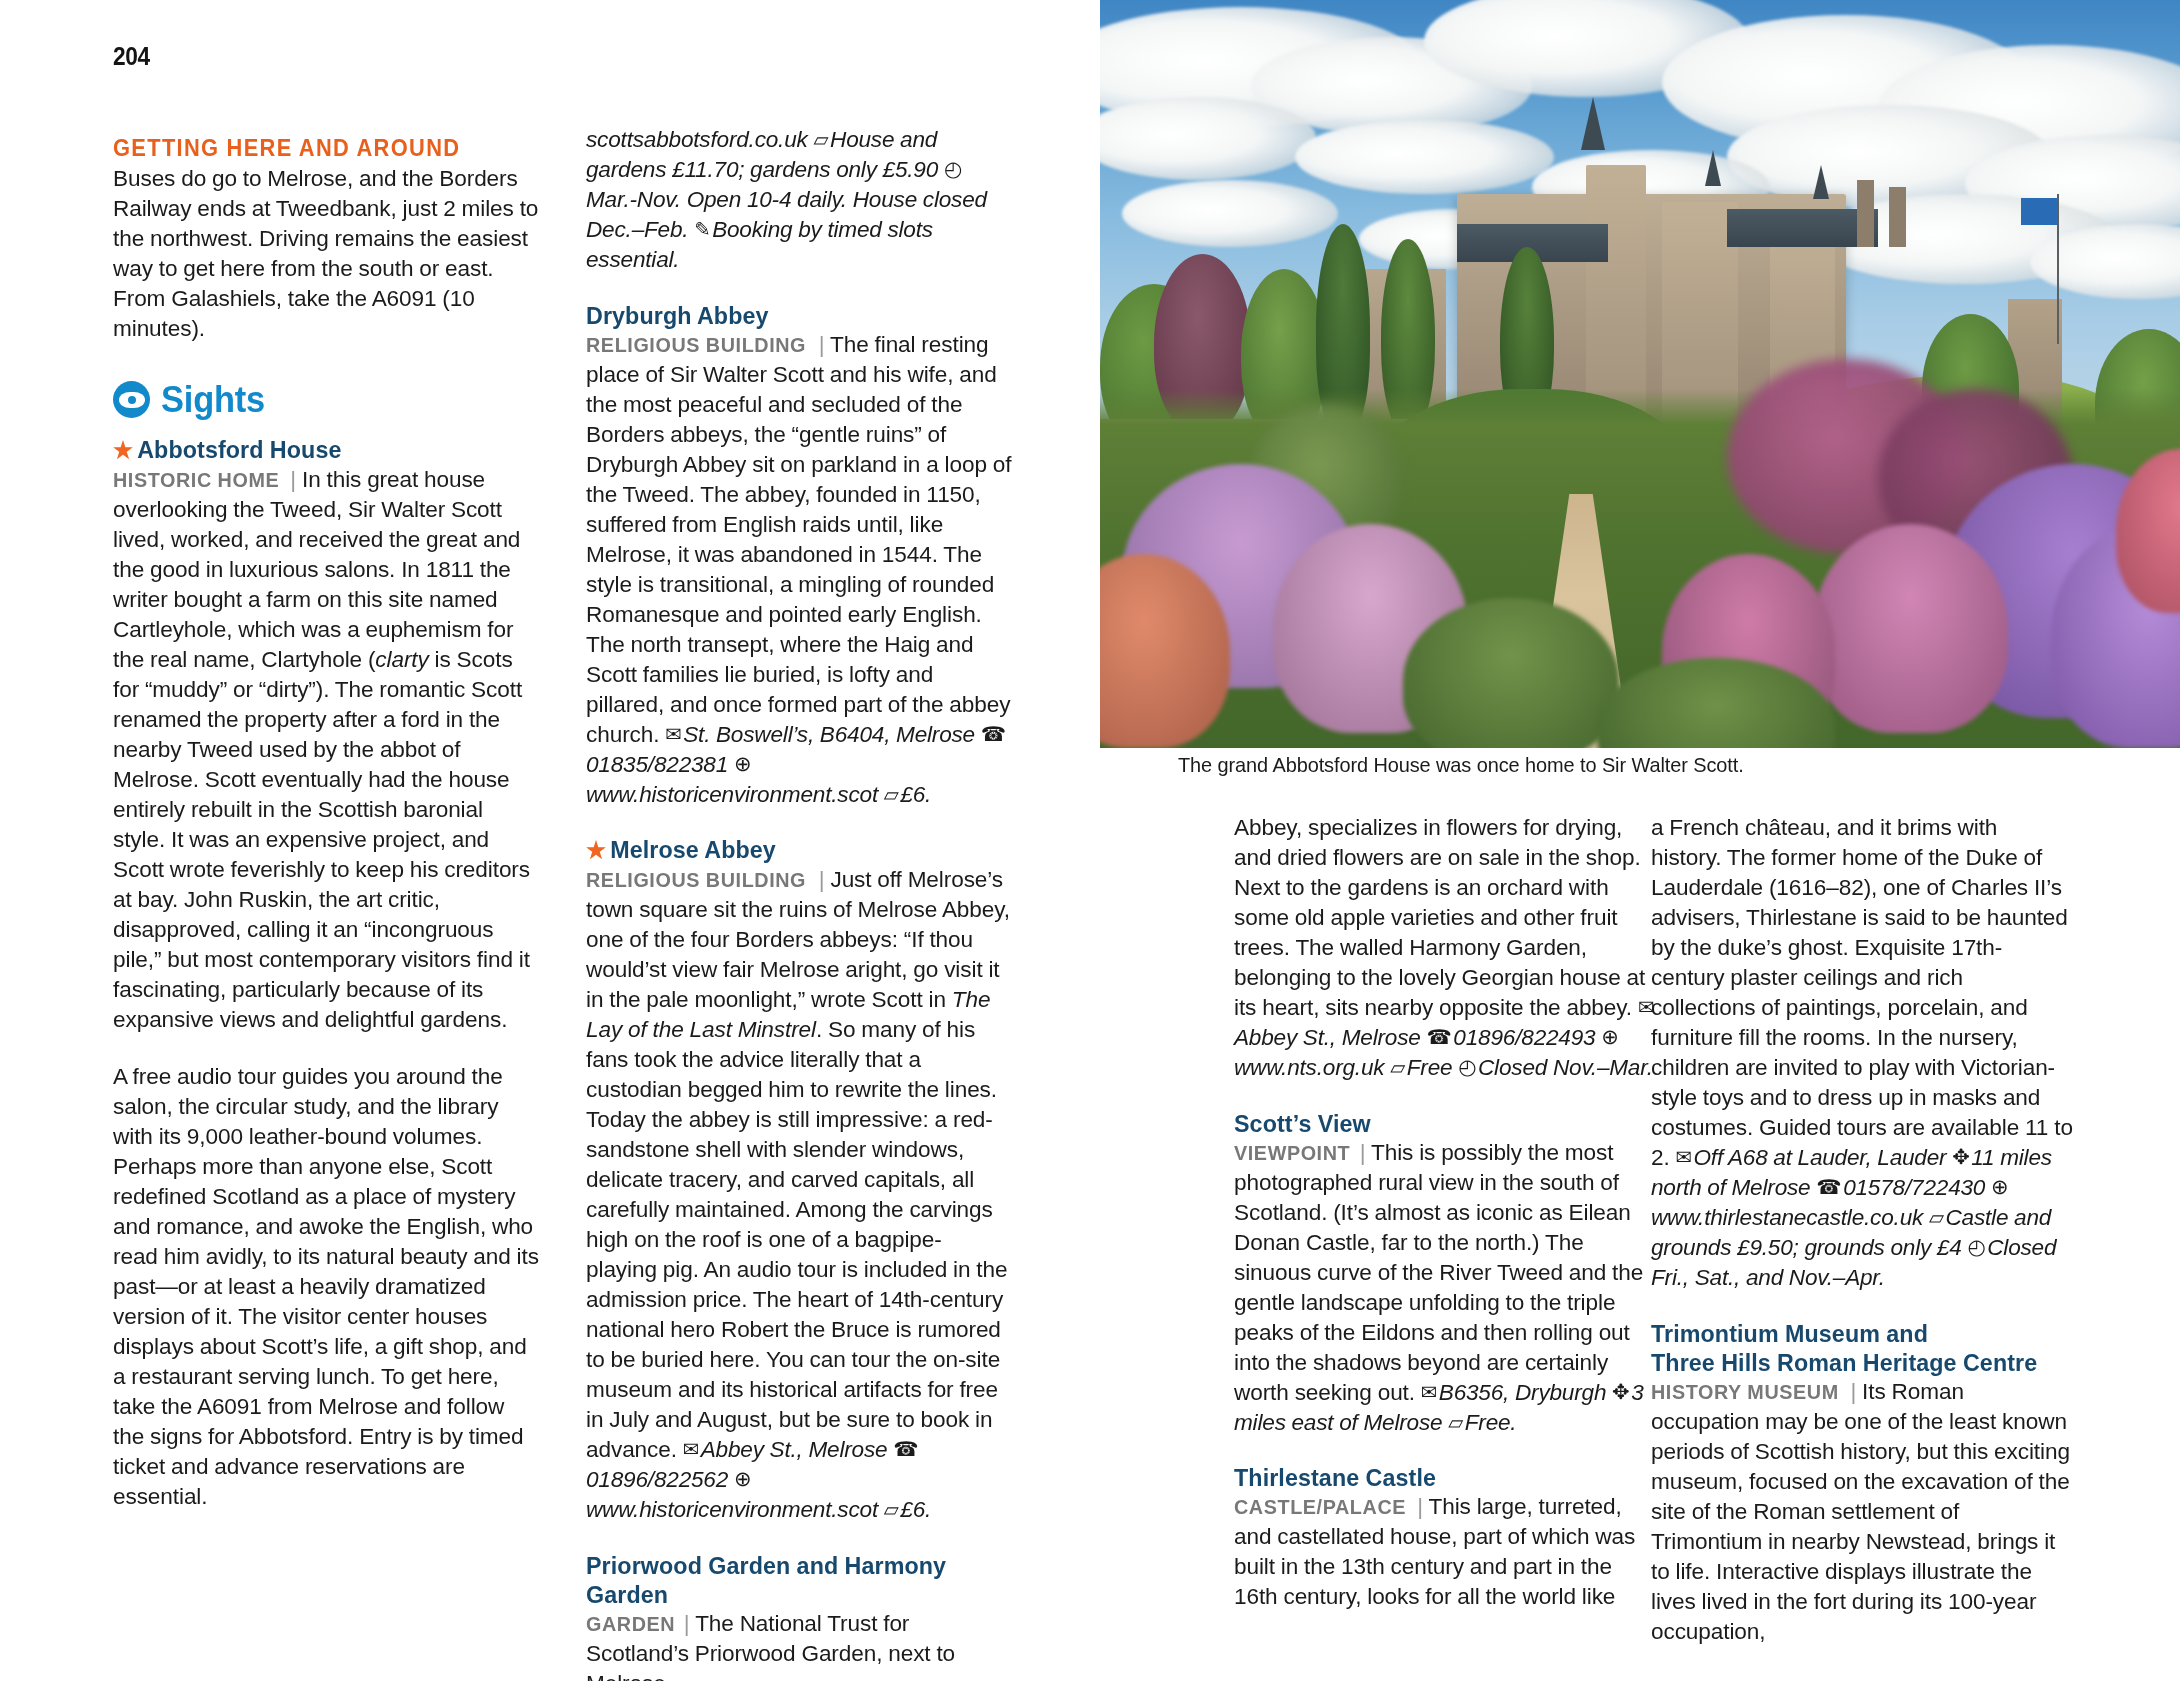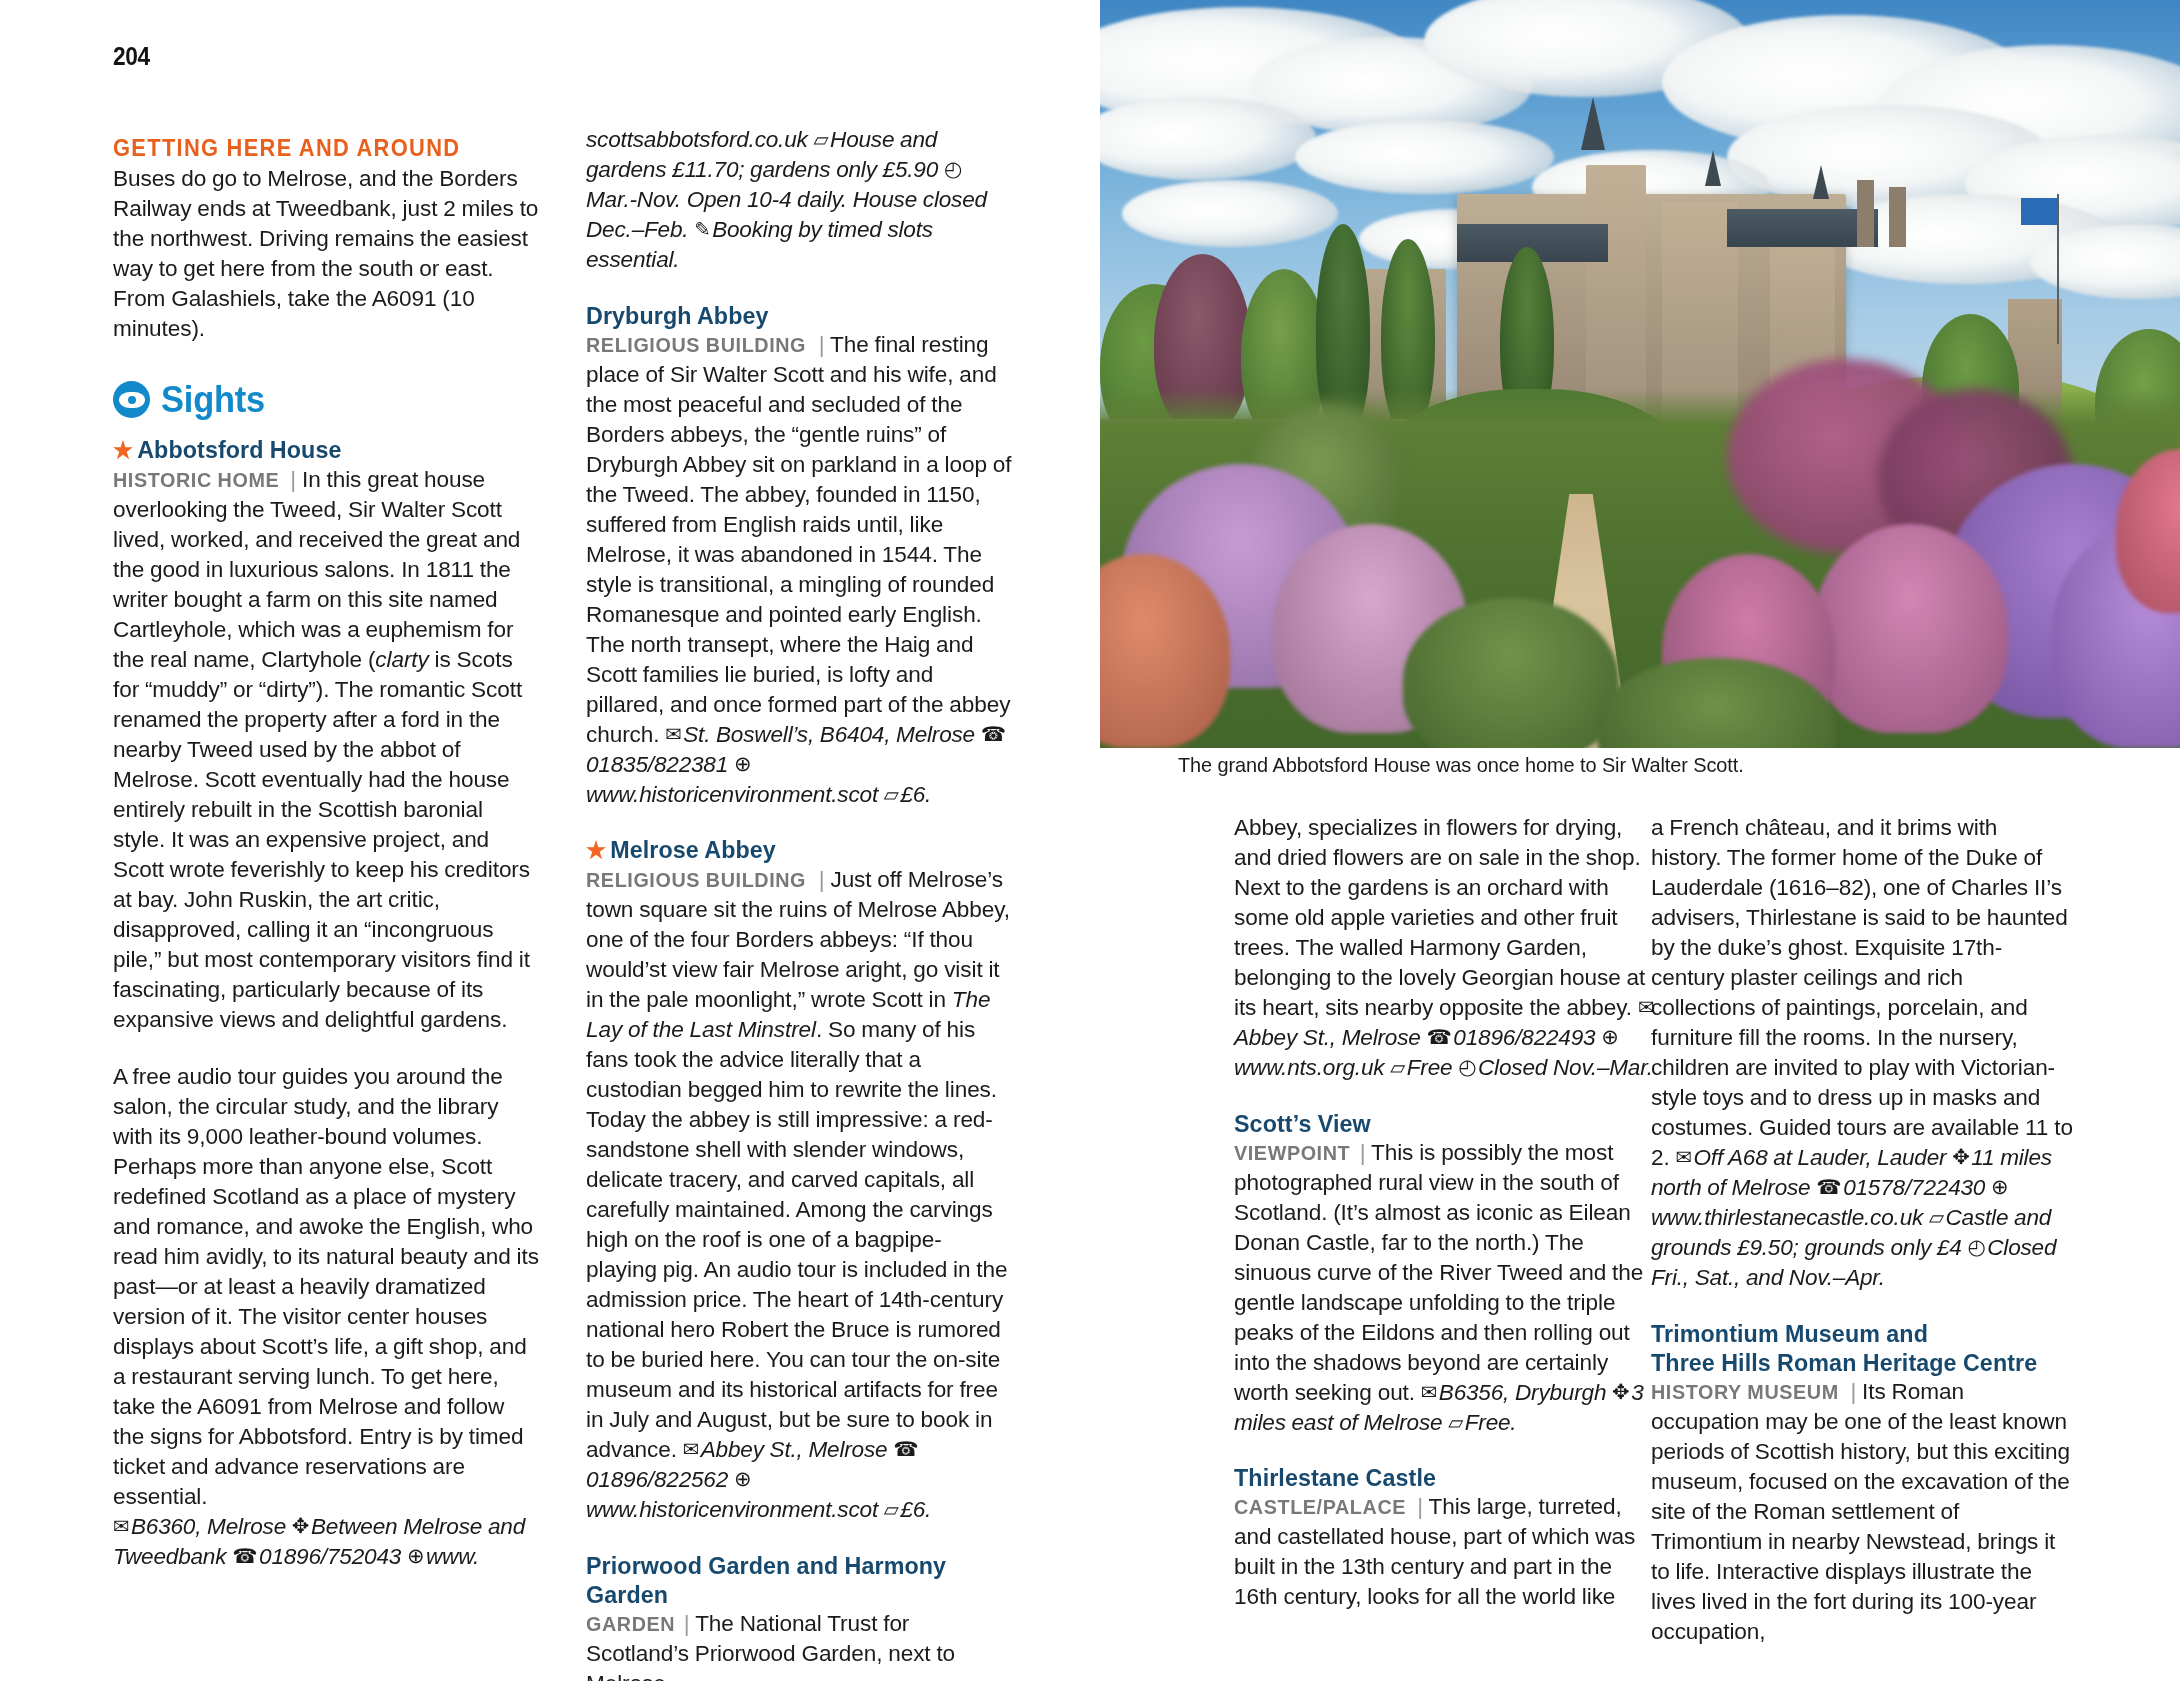--- a/index.html
+++ b/index.html
@@ -386,21 +386,20 @@
       <span class="txt">Sights</span>
     </div>
 
     <div class="poi first">
       <span class="star">★</span><span>Abbotsford House</span>
     </div>
     <p><span class="tag">HISTORIC HOME</span> <span class="bar">|</span> <span>In this great house overlooking the Tweed, Sir Walter Scott lived, worked, and received the great and the good in luxurious salons. In 1811 the writer bought a farm on this site named Cartleyhole, which was a euphemism for the real name, Clartyhole (</span><i class="ital">clarty</i><span> is Scots for “muddy” or “dirty”). The romantic Scott renamed the property after a ford in the nearby Tweed used by the abbot of Melrose. Scott eventually had the house entirely rebuilt in the Scottish baronial style. It was an expensive project, and Scott wrote feverishly to keep his creditors at bay. John Ruskin, the art critic, disapproved, calling it an “incongruous pile,” but most contemporary visitors find it fascinating, particularly because of its expansive views and delightful gardens.</span></p>
 
     <p style="margin-top:26.4px;">A free audio tour guides you around the salon, the circular study, and the library with its 9,000 leather-bound volumes. Perhaps more than anyone else, Scott redefined Scotland as a place of mystery and romance, and awoke the English, who read him avidly, to its natural beauty and its past—or at least a heavily dramatized version of it. The visitor center houses displays about Scott’s life, a gift shop, and a restaurant serving lunch. To get here, take the A6091 from Melrose and follow the signs for Abbotsford. Entry is by timed ticket and advance reservations are essential.</p>
 
-    <p class="svc"><span class="ic">✉</span><span>B6360, Melrose</span> <span class="ic ic-dir">✥</span><span>Between Melrose and Tweedbank</span> <span class="ic ic-phone">☎</span><span>01896/752043</span> <span class="ic ic-globe">⊕</span><span>www.</span></p>
   </div>
 
   <div class="col col-2">
     <p class="svc"><span>scottsabbotsford.co.uk</span> <span class="ic ic-ticket">▱</span><span>House and gardens £11.70; gardens only £5.90</span> <span class="ic ic-clock">◴</span><span>Mar.-Nov. Open 10-4 daily. House closed Dec.–Feb.</span> <span class="ic ic-book">✎</span><span>Booking by timed slots essential.</span></p>
 
     <div class="poi">Dryburgh Abbey</div>
     <p><span class="tag">RELIGIOUS BUILDING</span> <span class="bar">|</span> <span>The final resting place of Sir Walter Scott and his wife, and the most peaceful and secluded of the Borders abbeys, the “gentle ruins” of Dryburgh Abbey sit on parkland in a loop of the Tweed. The abbey, founded in 1150, suffered from English raids until, like Melrose, it was abandoned in 1544. The style is transitional, a mingling of rounded Romanesque and pointed early English. The north transept, where the Haig and Scott families lie buried, is lofty and pillared, and once formed part of the abbey church.</span> <span class="svc"><span class="ic">✉</span><span>St. Boswell’s, B6404, Melrose</span> <span class="ic ic-phone">☎</span><span>01835/822381</span> <span class="ic ic-globe">⊕</span><span>www.historicenvironment.scot</span> <span class="ic ic-ticket">▱</span><span>£6.</span></span></p>
 
     <div class="poi">
       <span class="star">★</span><span>Melrose Abbey</span>

